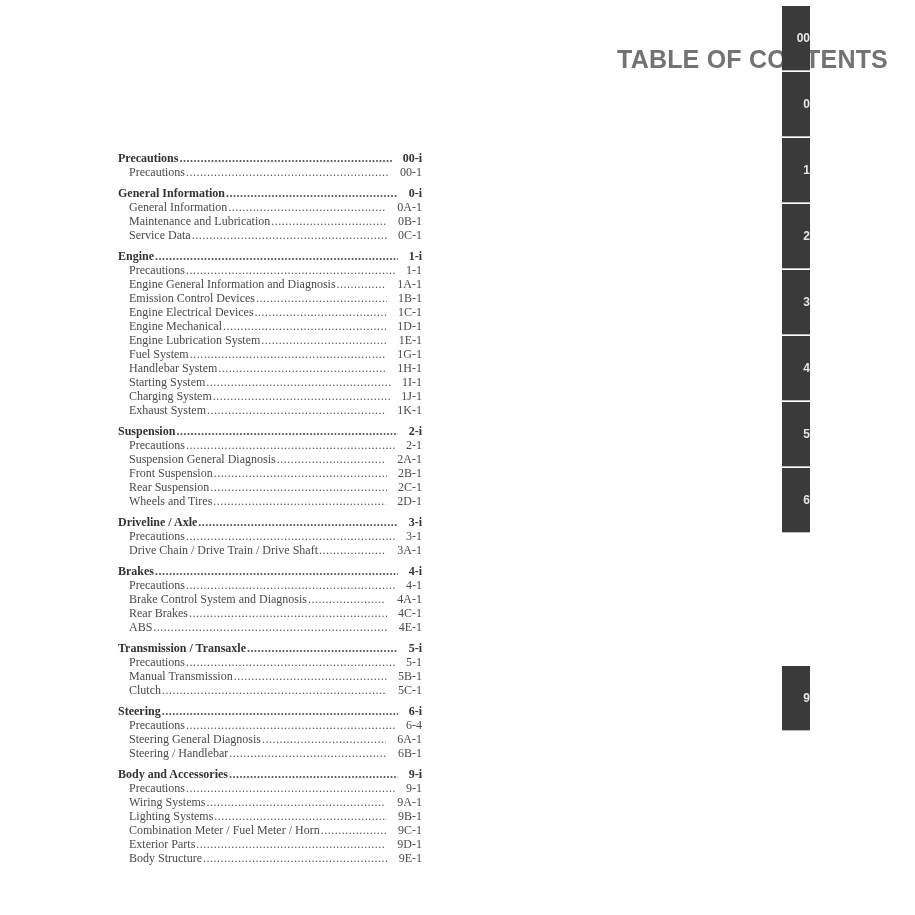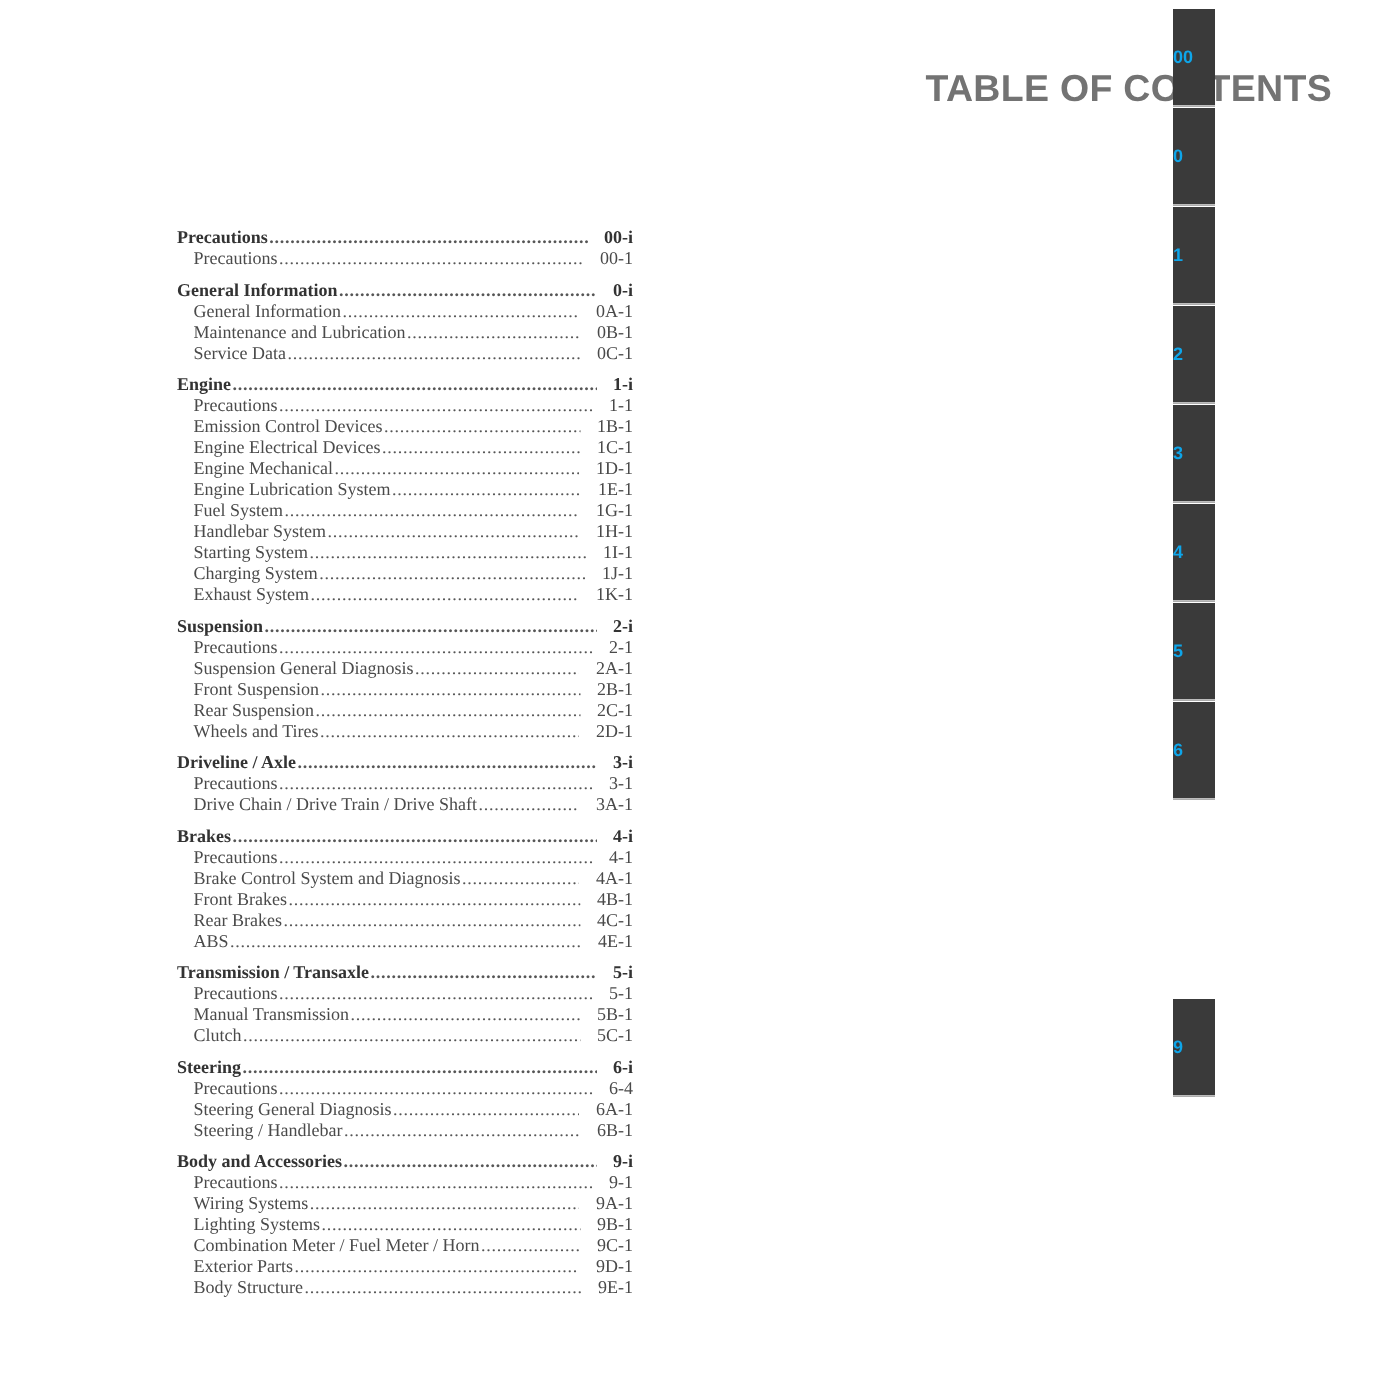--- a/index.html
+++ b/index.html
@@ -24,22 +24,22 @@
     flex:1 1 auto; overflow:hidden; margin:0 1px; color:#555;
   }
   .row .dots::before {
     content:"........................................................................................................................................................";
     letter-spacing:0.5px;
   }
   .row .page { flex:0 0 auto; text-align:right;margin-left:10px; }
   .tabs { position:absolute; left:782px; top:6px; width:28px; }
   .tab {
     position:absolute; left:0; width:28px; height:65px; background:#3a3a3a;
-    color:#0ea5e9; font-weight:bold; font-size:12px;
-    display:flex; align-items:center; justify-content:flex-start;
+    color:#e5e5e5; font-weight:bold; font-size:12px;
+    display:flex; align-items:center; justify-content:flex-end;
     border-bottom:1px solid #bcbcbc; box-sizing:border-box;
   }
 </style>
 </head>
 <body>
 
 <div class="title">TABLE OF CONTENTS</div>
 
 <div class="toc" id="toc">
     <div class="section">
@@ -81,20 +81,25 @@
         <span class="label">Engine</span>
         <span class="dots"></span>
         <span class="page">1-i</span>
       </div>
       <div class="row sub">
         <span class="label">Precautions</span>
         <span class="dots"></span>
         <span class="page">1-1</span>
       </div>
       <div class="row sub">
+        <span class="label">Engine General Information and Diagnosis</span>
+        <span class="dots"></span>
+        <span class="page">1A-1</span>
+      </div>
+      <div class="row sub">
         <span class="label">Emission Control Devices</span>
         <span class="dots"></span>
         <span class="page">1B-1</span>
       </div>
       <div class="row sub">
         <span class="label">Engine Electrical Devices</span>
         <span class="dots"></span>
         <span class="page">1C-1</span>
       </div>
       <div class="row sub">
@@ -190,25 +195,20 @@
       </div>
       <div class="row sub">
         <span class="label">Precautions</span>
         <span class="dots"></span>
         <span class="page">4-1</span>
       </div>
       <div class="row sub">
         <span class="label">Brake Control System and Diagnosis</span>
         <span class="dots"></span>
         <span class="page">4A-1</span>
-      </div>
-      <div class="row sub">
-        <span class="label">Front Brakes</span>
-        <span class="dots"></span>
-        <span class="page">4B-1</span>
       </div>
       <div class="row sub">
         <span class="label">Rear Brakes</span>
         <span class="dots"></span>
         <span class="page">4C-1</span>
       </div>
       <div class="row sub">
         <span class="label">ABS</span>
         <span class="dots"></span>
         <span class="page">4E-1</span>

